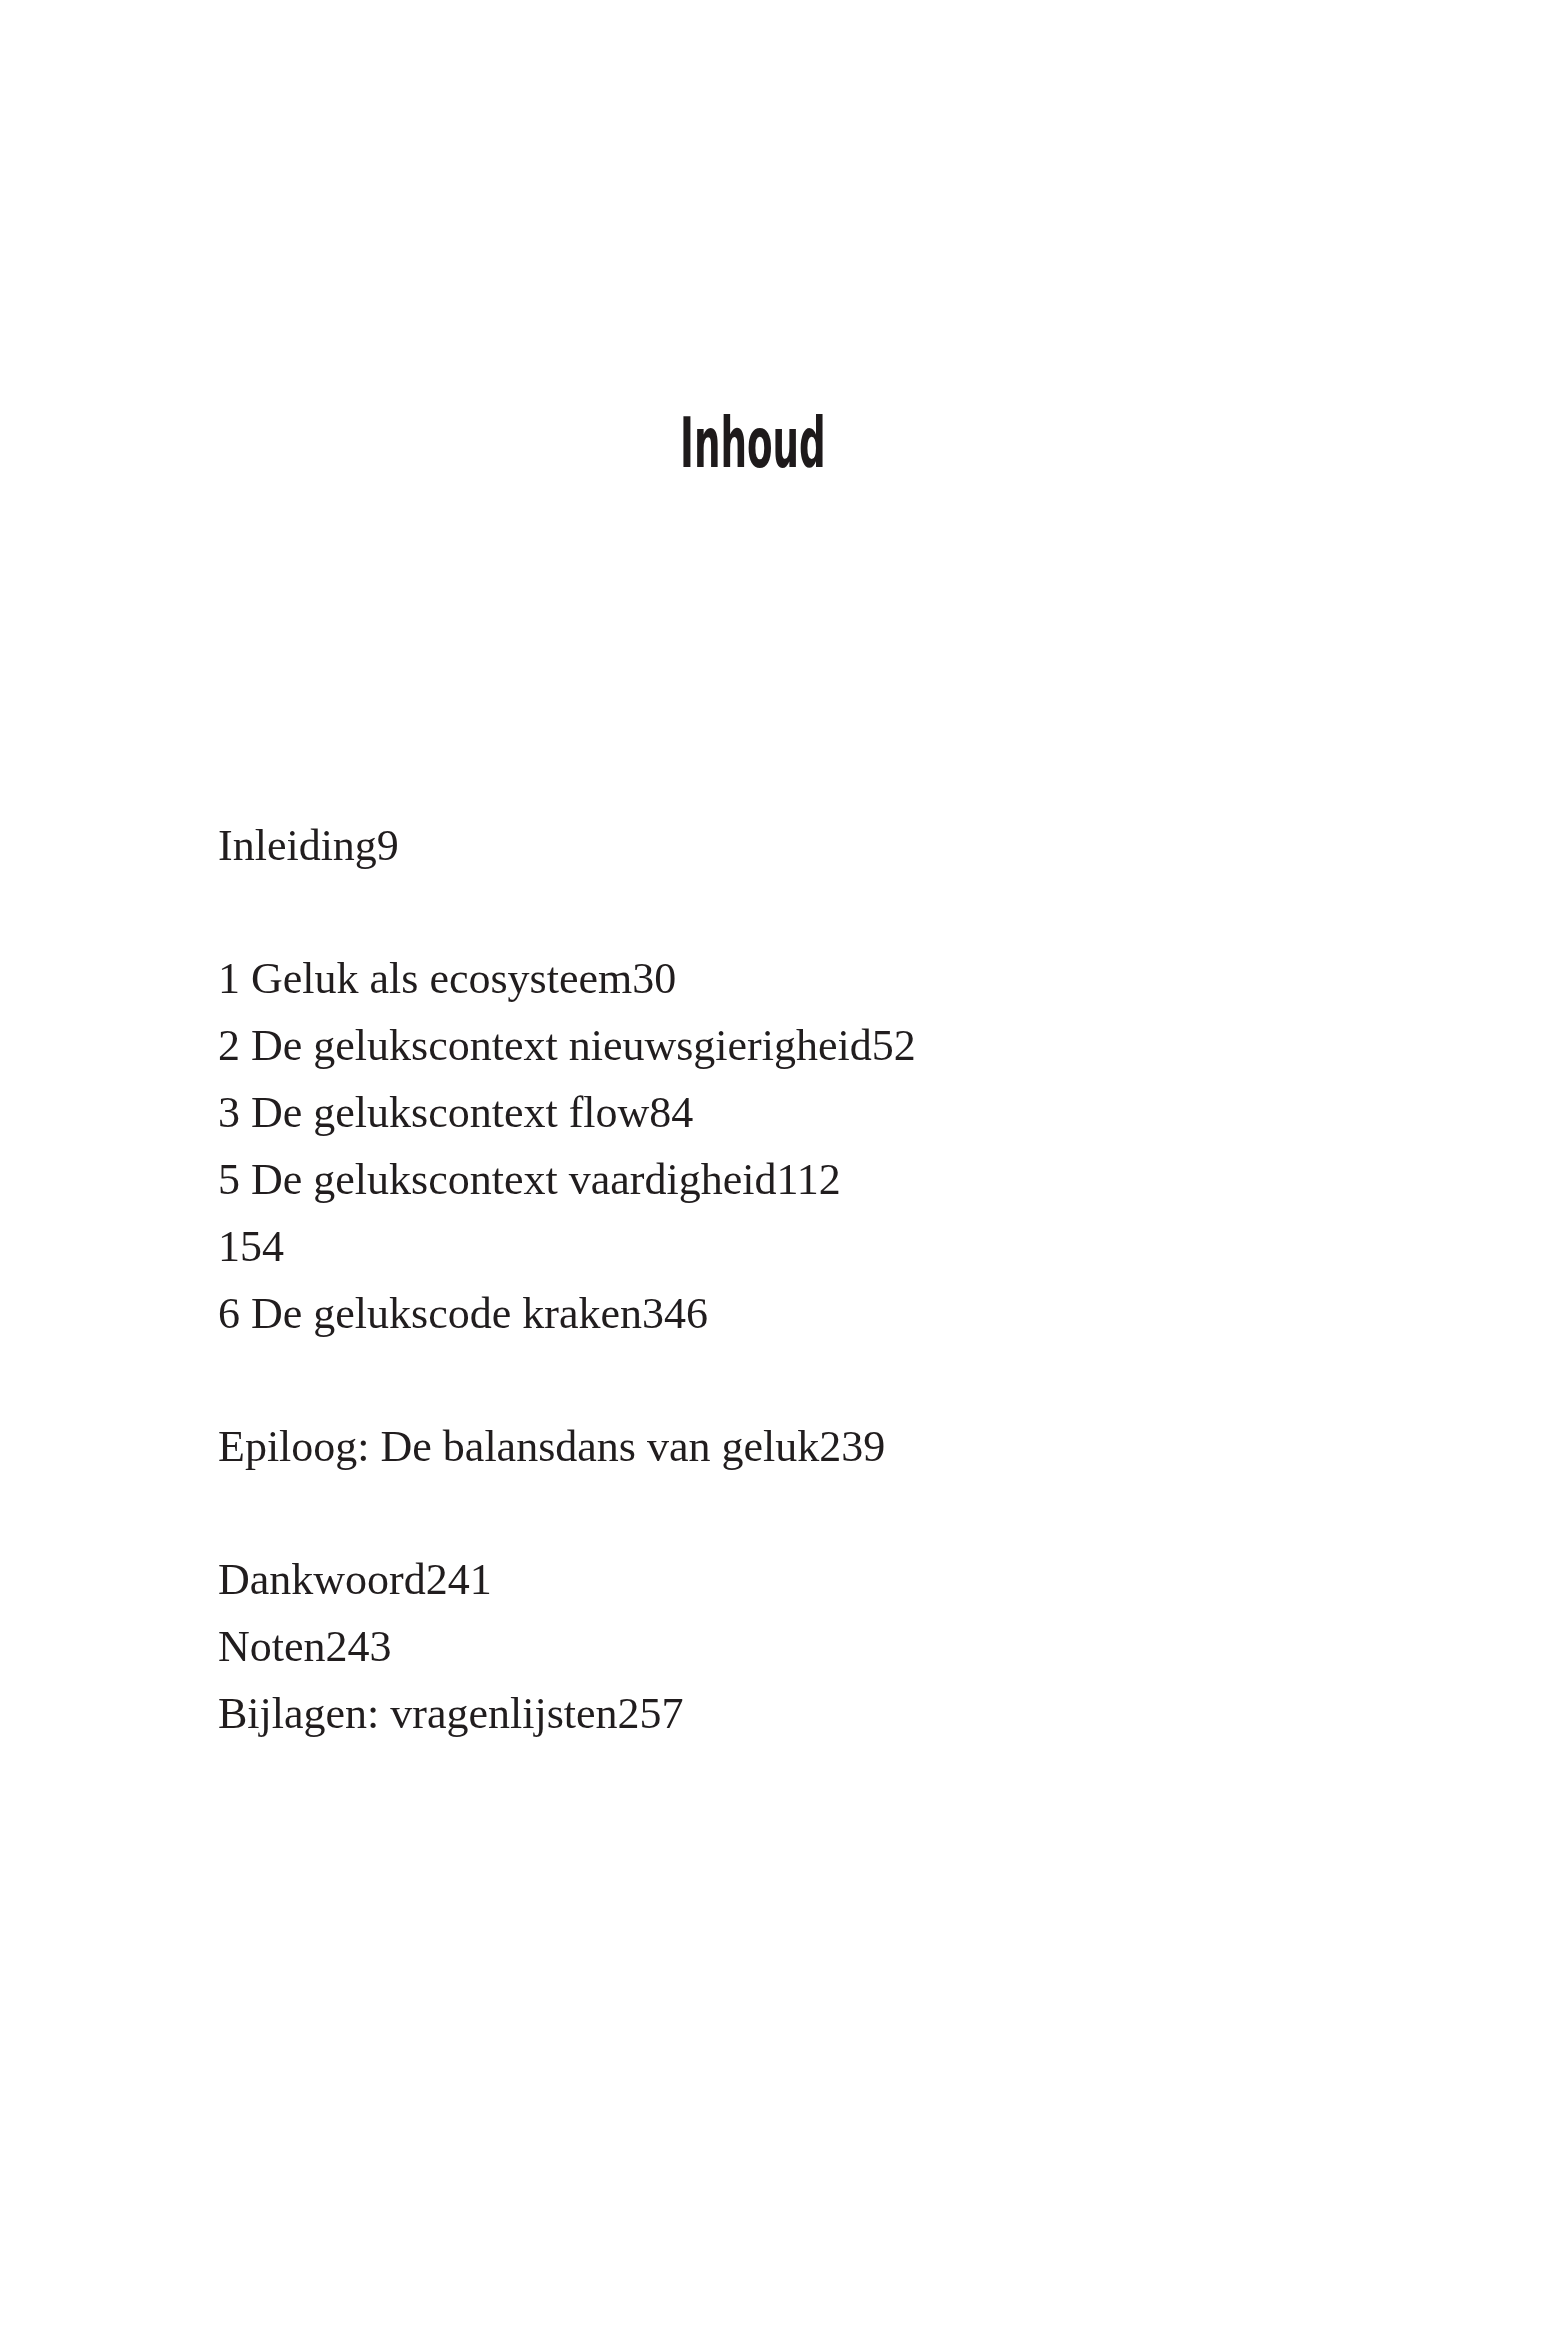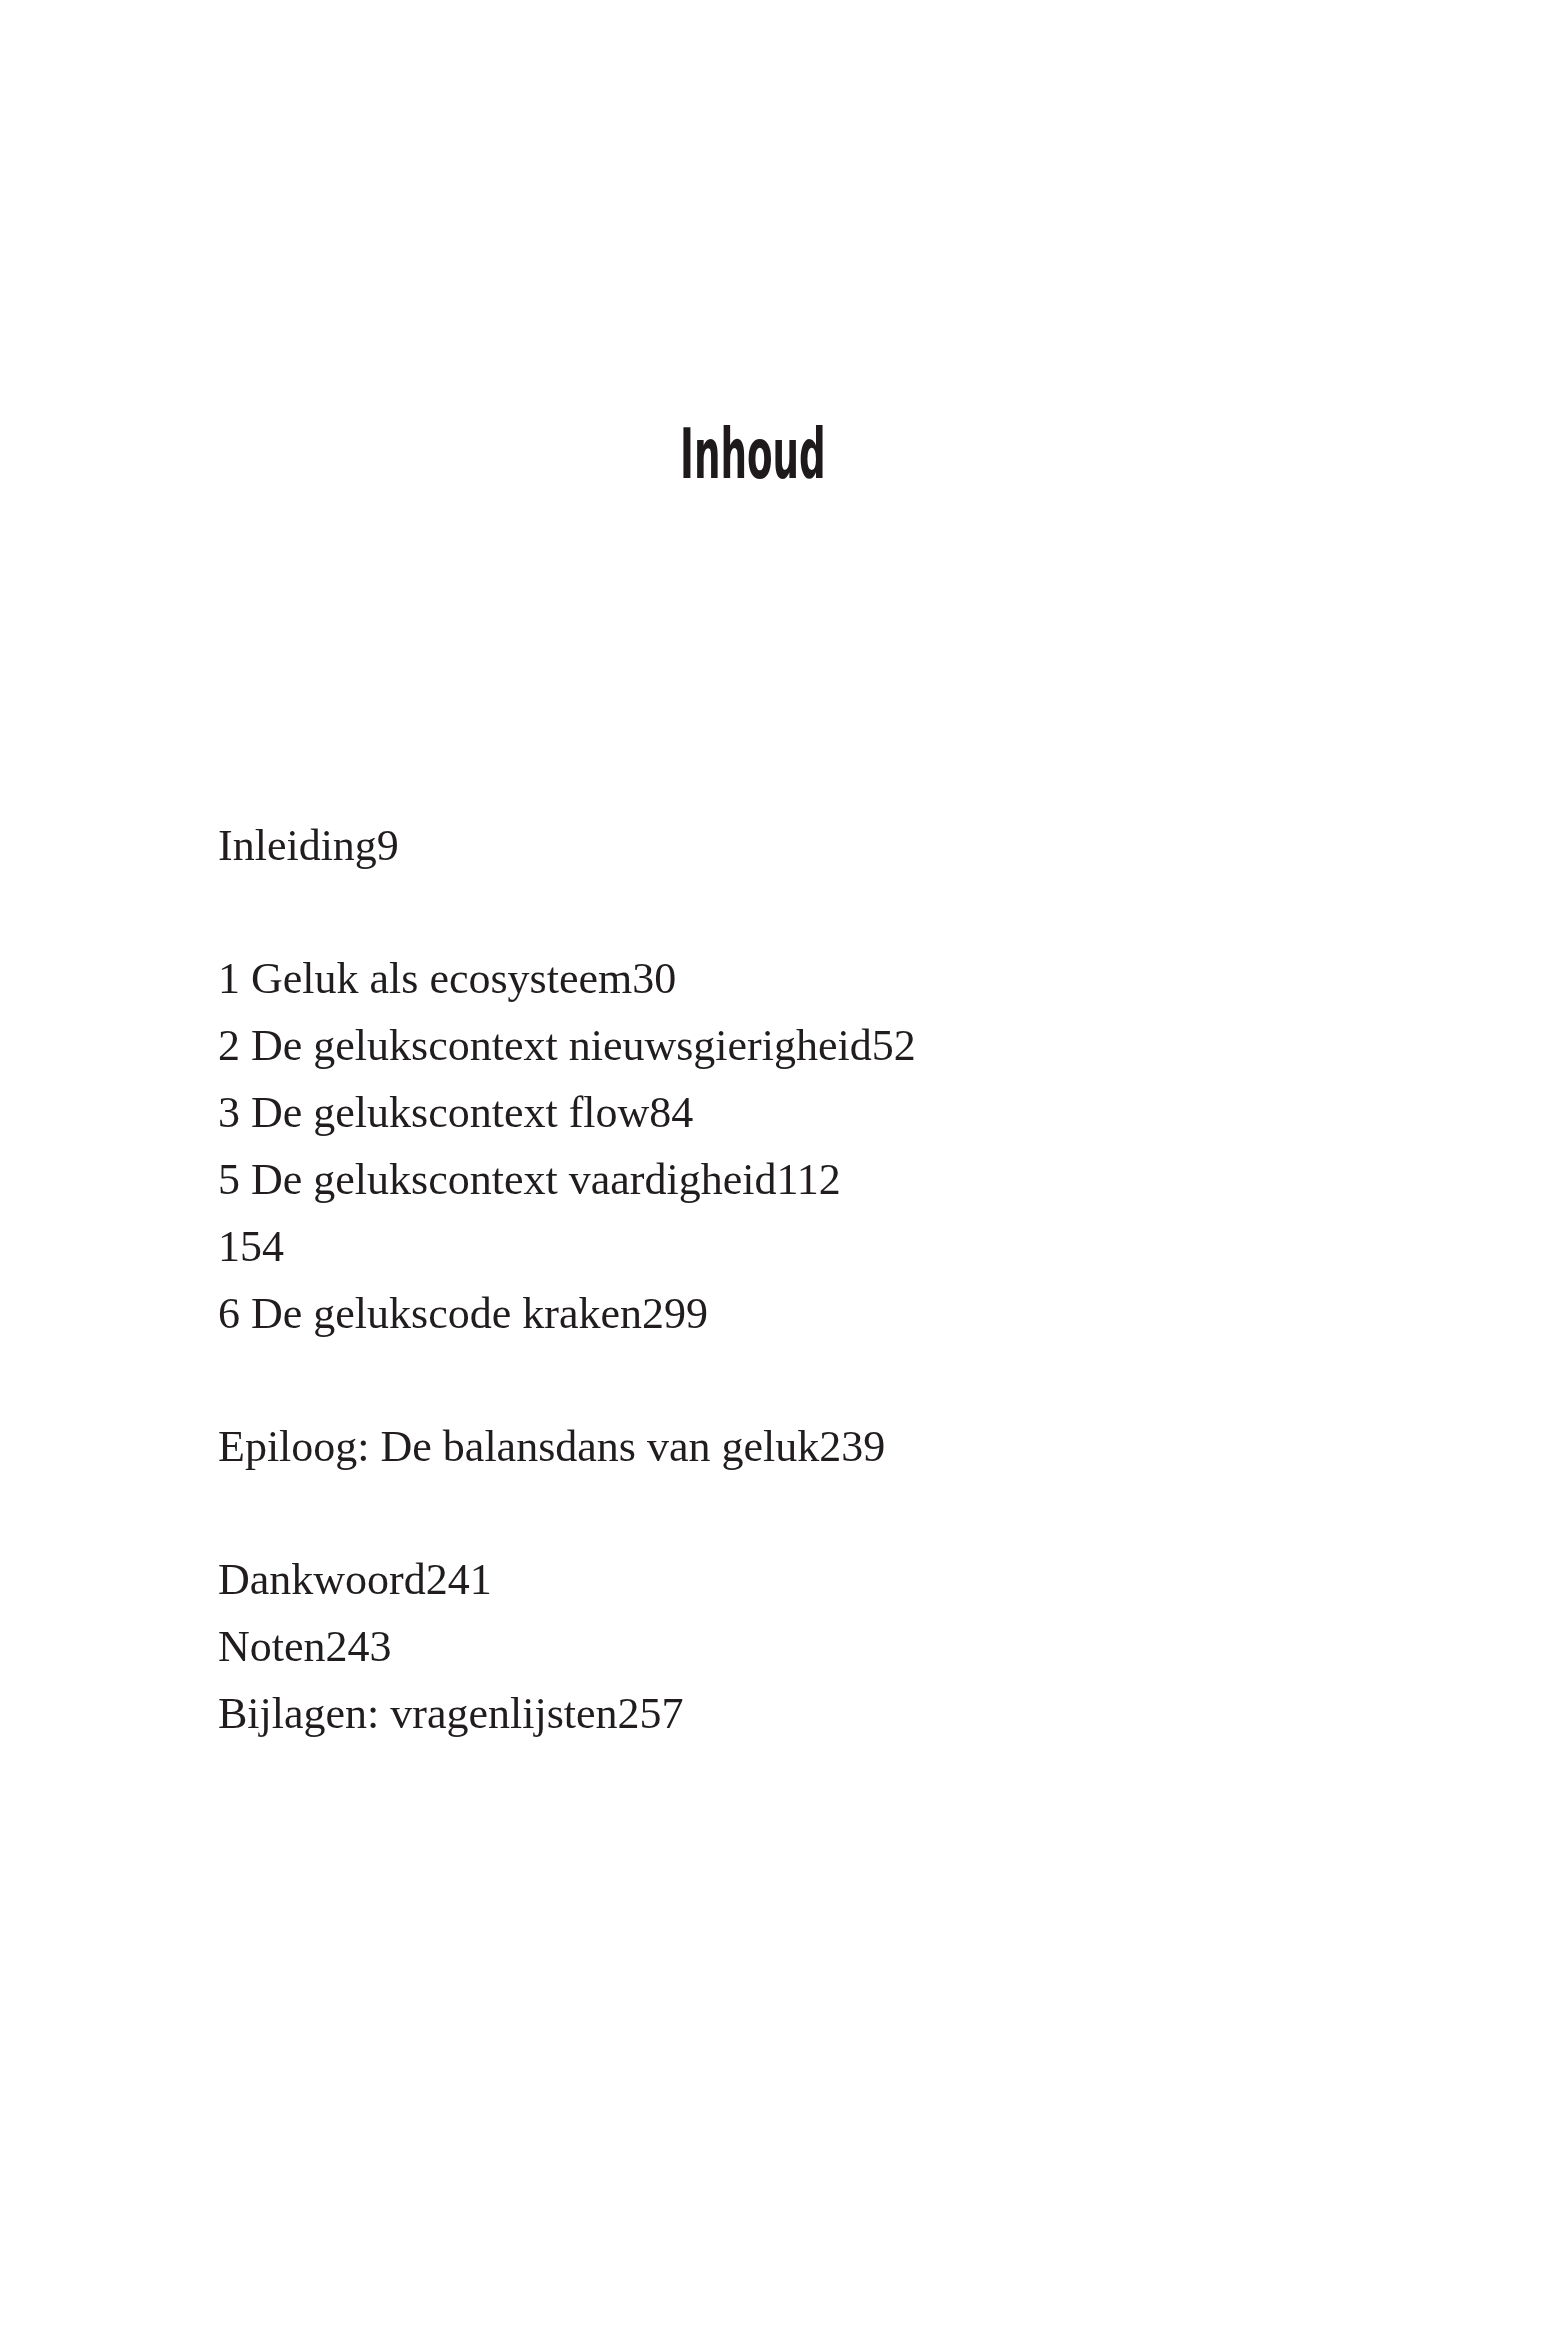--- a/index.html
+++ b/index.html
@@ -12,21 +12,21 @@
     width: 1561px;
     height: 2347px;
     background: #ffffff;
     color: #211d1e;
     font-family: "Liberation Serif", serif;
     overflow: hidden;
   }
   
   .title-wrap {
     position: absolute;
-    top: 420px;
+    top: 409px;
     left: 218px;
     width: 1070px;
     text-align: center;
   }
   .title-inner {
     display: inline-block;
     font-family: "DejaVu Sans", sans-serif;
     font-weight: 700;
     font-size: 69px;
     line-height: 69px;
@@ -97,21 +97,21 @@
       </div>
       <div class="toc-row">
         <span class="entry-label">5 De gelukscontext vaardigheid</span>
         <span class="entry-page">112</span>
       </div>
       <div class="toc-row">
         <span class="entry-page">154</span>
       </div>
       <div class="toc-row">
         <span class="entry-label">6 De gelukscode kraken</span>
-        <span class="entry-page">299</span>
+        <span class="entry-page">346</span>
       </div>
     </div>
 
     <div class="toc-section">
       <div class="toc-row">
         <span class="entry-label">Epiloog: De balansdans van geluk</span>
         <span class="entry-page">239</span>
       </div>
     </div>
 

